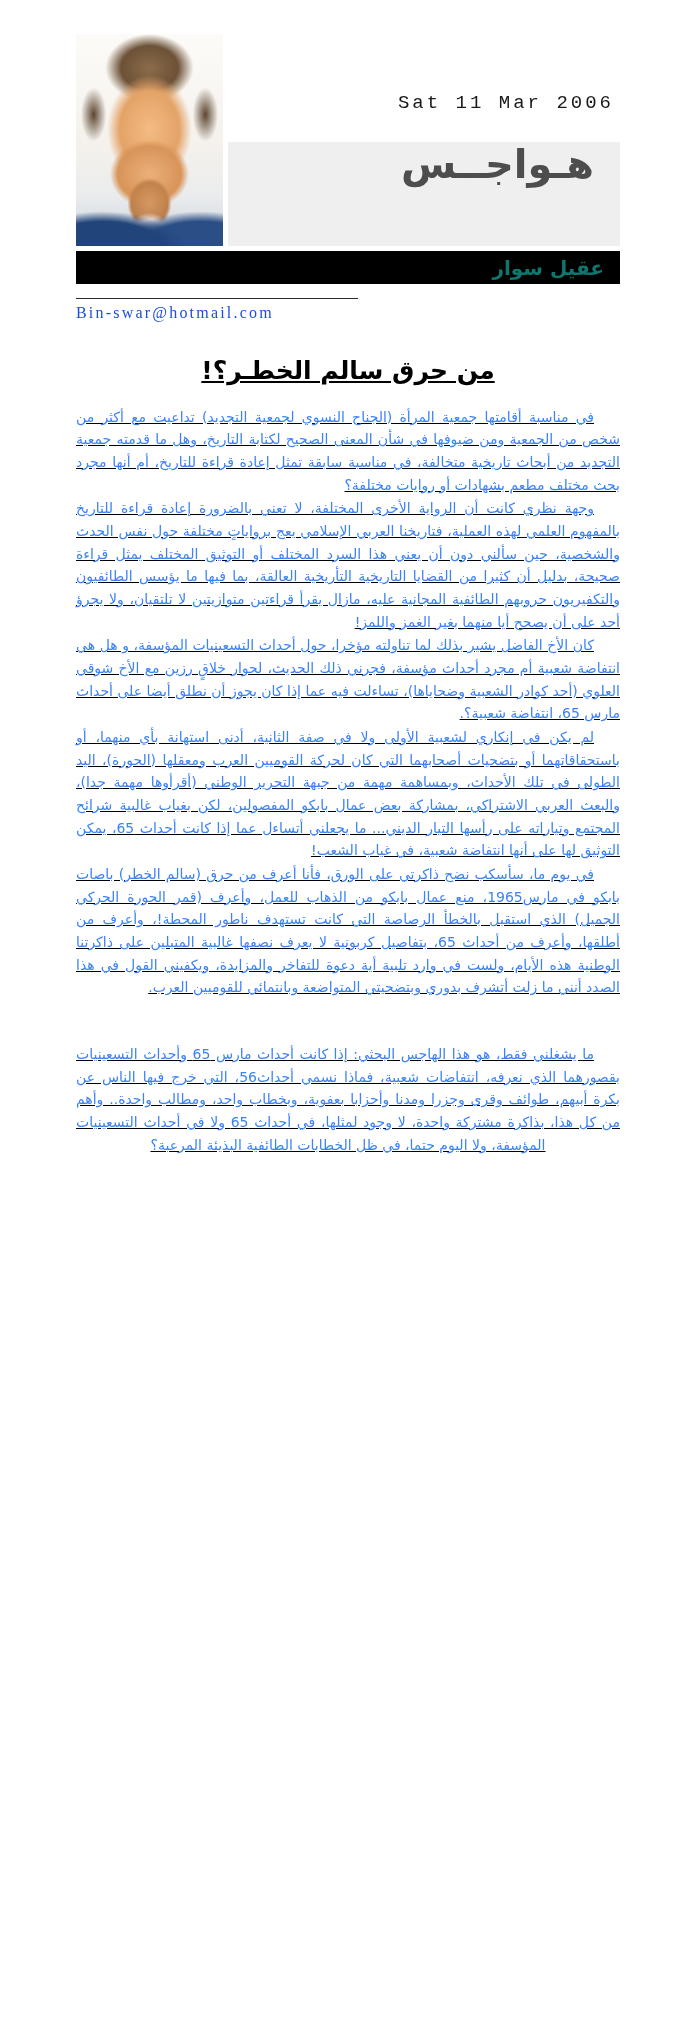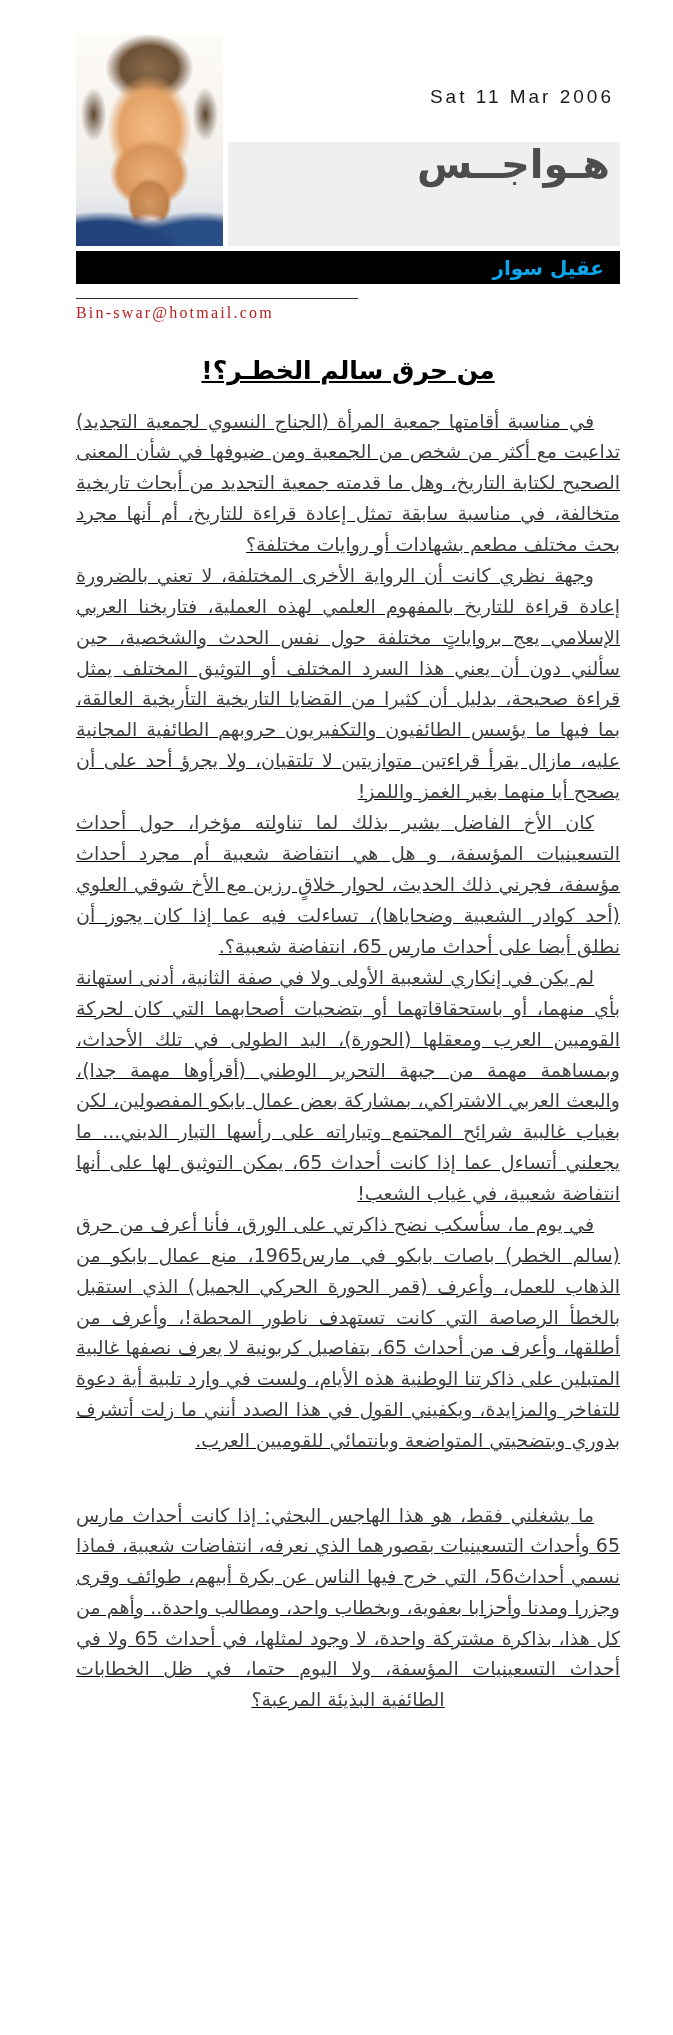--- a/index.html
+++ b/index.html
@@ -81,42 +81,42 @@
     position: absolute;
     left: 228px;
     top: 34px;
     width: 392px;
     height: 212px;
   }
 
   .issue-date {
     position: absolute;
     right: 6px;
-    top: 52px;
-    font-family: Liberation Sans, sans-serif;
+    top: 58px;
+    font-family: Liberation Mono, monospace;
     font-size: 19px;
     letter-spacing: 3px;
     color: #1a1a1a;
     white-space: nowrap;
     direction: ltr;
     unicode-bidi: isolate;
   }
 
   .title-band {
     position: absolute;
     left: 0;
     right: 0;
     top: 108px;
     height: 104px;
     background: #efefef;
   }
 
   .column-title {
     position: absolute;
-    right: 10px;
+    right: 26px;
     top: 110px;
     font-family: "DejaVu Sans", "Liberation Sans", sans-serif;
     font-size: 40px;
     font-weight: bold;
     color: #4d4d4d;
     letter-spacing: 0;
     white-space: nowrap;
     line-height: 1;
   }
 
@@ -126,21 +126,21 @@
     top: 251px;
     width: 544px;
     height: 33px;
     background: #000000;
   }
   .author-name {
     position: absolute;
     right: 16px;
     top: 50%;
     transform: translateY(-50%);
-    color: #0ea5e9;
+    color: #0f766e;
     font-size: 20px;
     font-weight: bold;
     white-space: nowrap;
     letter-spacing: 1px;
   }
 
   
   .email-block {
     position: absolute;
     left: 76px;
@@ -150,21 +150,21 @@
   .email-rule {
     width: 282px;
     height: 1px;
     background: #2b2b2b;
   }
   .email-text {
     margin-top: 5px;
     font-family: "Liberation Serif", "DejaVu Serif", serif;
     font-size: 16px;
     letter-spacing: 2.2px;
-    color: #b91c1c;
+    color: #1d4ed8;
     direction: ltr;
     unicode-bidi: isolate;
     text-align: left;
     white-space: nowrap;
   }
 
   
   .article {
     position: absolute;
     left: 76px;
@@ -177,25 +177,25 @@
     font-size: 25px;
     font-weight: bold;
     color: #000000;
     text-align: center;
     line-height: 1.3;
     margin: 0 0 18px 0;
     white-space: nowrap;
   }
 
   .body-text {
-    font-size: 19px;
+    font-size: 14px;
     line-height: 1.62;
     text-align: justify;
     text-align-last: right;
-    color: #404040;
+    color: #3b82f6;
     font-weight: 500;
   }
 
   .body-text p {
     margin: 0 0 1px 0;
     text-indent: 26px;
     text-align: justify;
     text-align-last: right;
   }
   .body-text p.last-centered {

